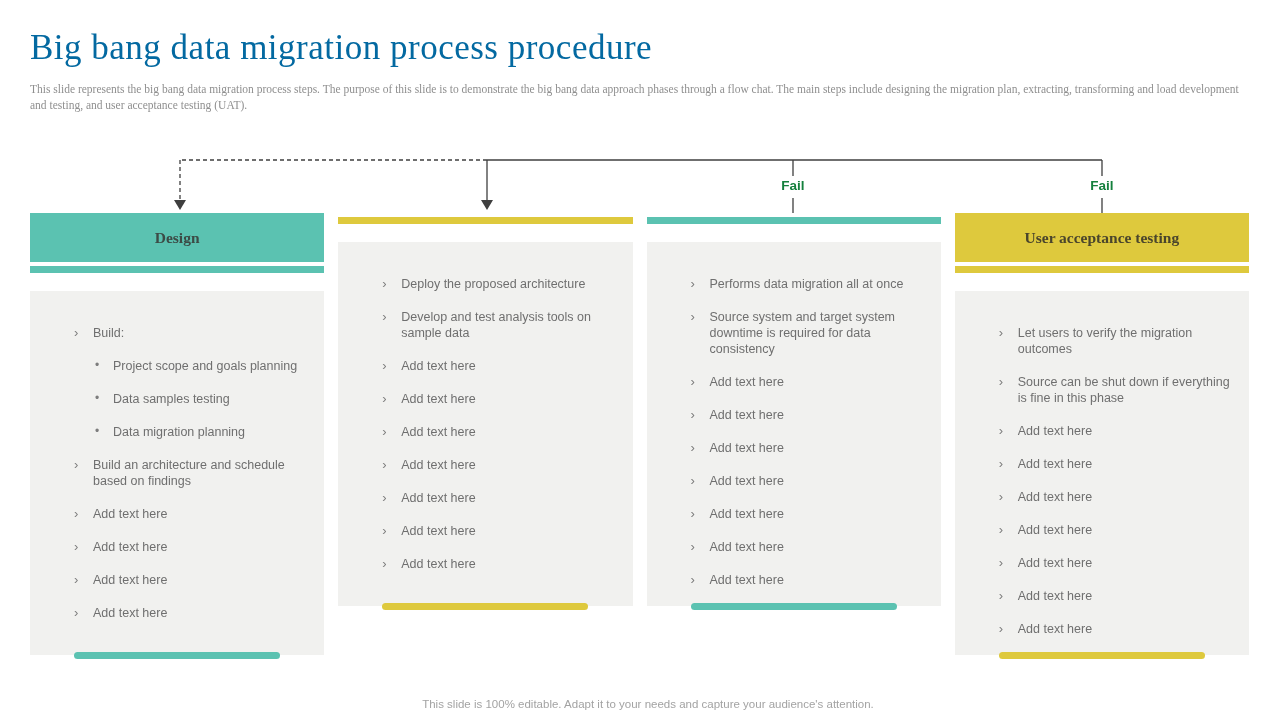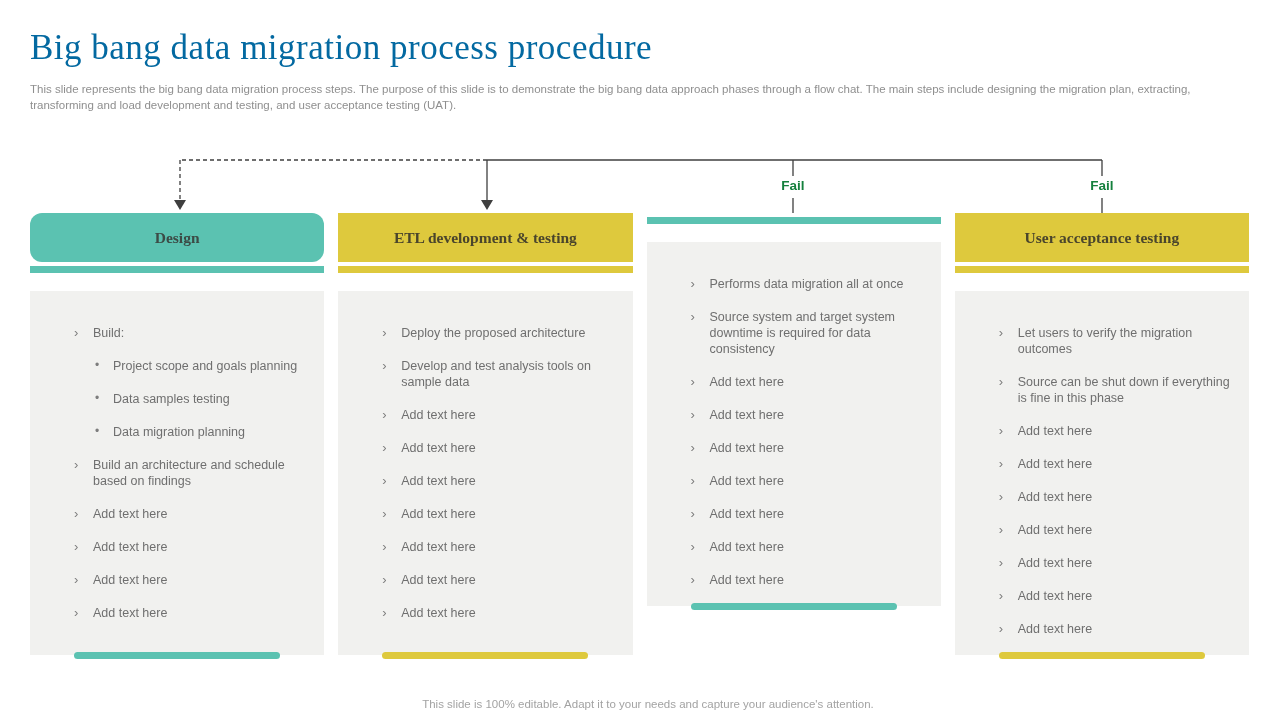--- a/index.html
+++ b/index.html
@@ -13,21 +13,21 @@
 
   
   .slide-title {
     position:absolute; left:30px; top:28px;
     font-family:"Liberation Serif", serif;
     font-size:35px; font-weight:400; color:#0369a1;
     letter-spacing:0.5px; white-space:nowrap;
   }
   .slide-subtitle {
     position:absolute; left:30px; top:82px; width:1218px;
-    font-size:11.5px; line-height:1.38; color:#8f8f8f;
+    font-size:11.5px; line-height:1.38; color:#8f8f8f;font-family:Liberation Serif, serif;
   }
 
   
   .flow-svg { position:absolute; left:0; top:0; pointer-events:none; }
   .fail-label {
     position:absolute; top:178px; transform:translateX(-50%);
     font-size:13.5px; font-weight:bold; color:#15803d;
     background:#ffffff; padding:0 4px;text-align:center;
   }
   .fail-1 { left:793px; }
@@ -37,21 +37,21 @@
   .columns {
     position:absolute; left:30px; right:31px; top:213px;
     display:flex; gap:14px;
   }
   .col { flex:1; display:flex; flex-direction:column; }
   .col-header {
     height:49px; display:flex; align-items:center; justify-content:center;
     font-family:"Liberation Serif", serif;
     font-size:15.5px; font-weight:bold;
   }
-  .teal  .col-header { background:#5bc2b1; color:#3c4b46;border-radius:12px; }
+  .teal  .col-header { background:#5bc2b1; color:#3c4b46; }
   .yellow .col-header { background:#dec93d; color:#4a452c; }
   .col-underline { height:7px; margin-top:4px; }
   .teal  .col-underline { background:#5bc2b1; }
   .yellow .col-underline { background:#dec93d; }
 
   .col-body {
     position:relative; margin-top:18px; height:364px;
     background:#f1f1ef; padding:34px 14px 0 44px;
   }
   .item {
@@ -143,21 +143,20 @@
       </div>
       <div class="item">
         <span class="bullet">›</span>
         <span class="item-text">Add text here</span>
       </div>
       <div class="accent-pill"></div>
     </div>
   </div>
 
   <div class="col yellow">
-    <div class="col-header">ETL development &amp; testing</div>
     <div class="col-underline"></div>
     <div class="col-body">
       <div class="item">
         <span class="bullet">›</span>
         <span class="item-text">Deploy the proposed architecture</span>
       </div>
       <div class="item">
         <span class="bullet">›</span>
         <span class="item-text">Develop and test analysis tools on sample data</span>
       </div>

